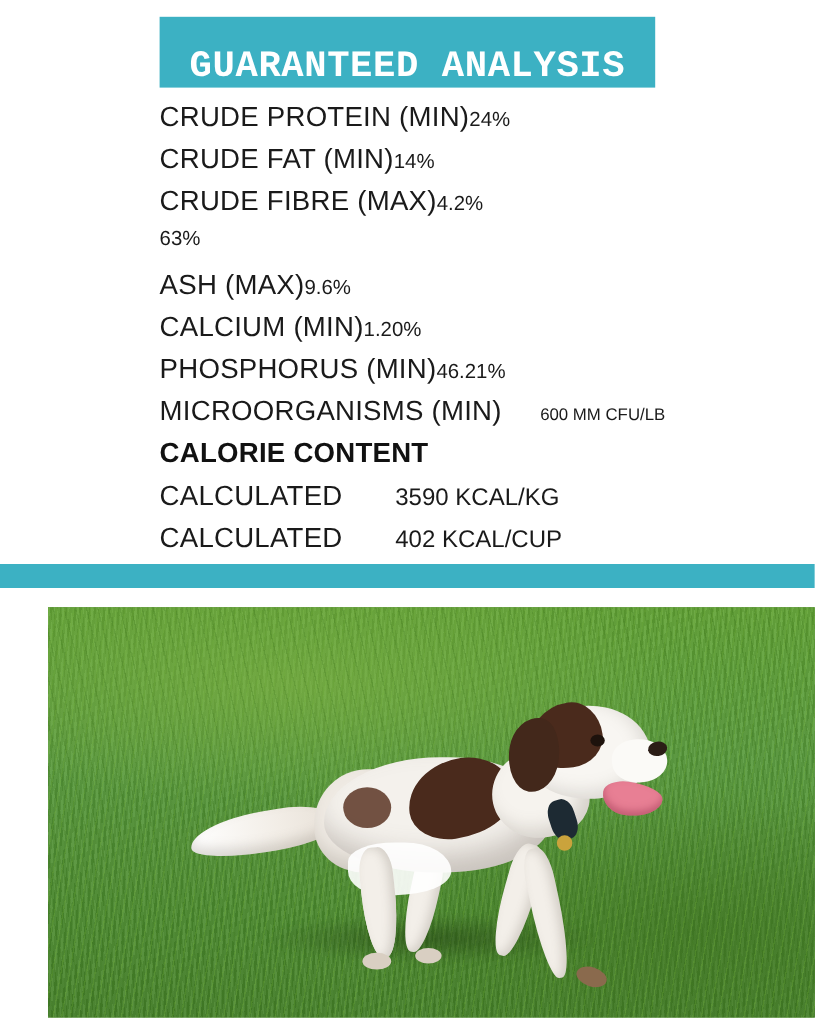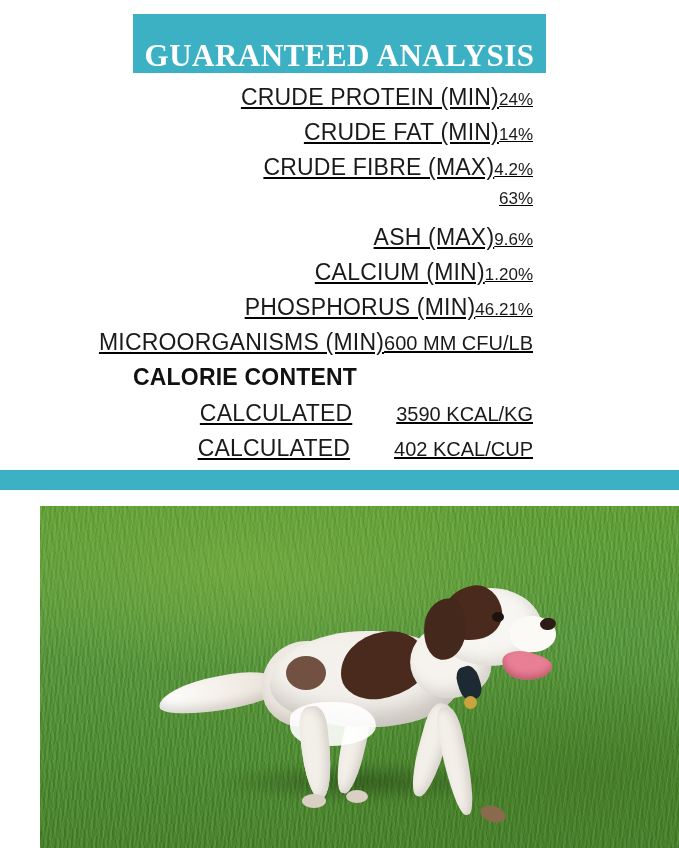--- a/index.html
+++ b/index.html
@@ -40,55 +40,55 @@
     background: #3cb1c3;
     display: flex;
     align-items: center;
     justify-content: center;
   }
   .ga-header-title {
     color: #ffffff;
     font-size: 31px;
     font-weight: bold;
     letter-spacing: 0.5px;
-    font-family: Liberation Serif, serif;
+    font-family: Liberation Mono, monospace;
     white-space: nowrap;
     margin-top: 24px;
   }
 
   .ga-table {
     position: absolute;
     left: 133px;
     top: 84px;
     width: 400px;
   }
 
   .ga-row {
     display: flex;
     align-items: baseline;
-    justify-content: flex-end;
+    justify-content: flex-start;
     height: 35px;
-    text-decoration: underline;
   }
   .ga-row .label {
     font-size: 23px;
     color: #1a1a1a;
     letter-spacing: 0.2px;
     white-space: nowrap;
     font-family: "Liberation Sans", sans-serif;
   }
   .ga-row .value {
     font-size: 17px;
     color: #1a1a1a;
     white-space: nowrap;
     text-align: right;
     font-family: "Liberation Sans", sans-serif;
   }
   .ga-row.small-value .value {
-    font-size: 20px;
+    font-size: 14px;
+    margin-left: 32px;
   }
 
   .ga-subhead {
     height: 36px;
     display: flex;
     align-items: baseline;
   }
   .ga-subhead .label {
     font-size: 23px;
     font-weight: bold;

